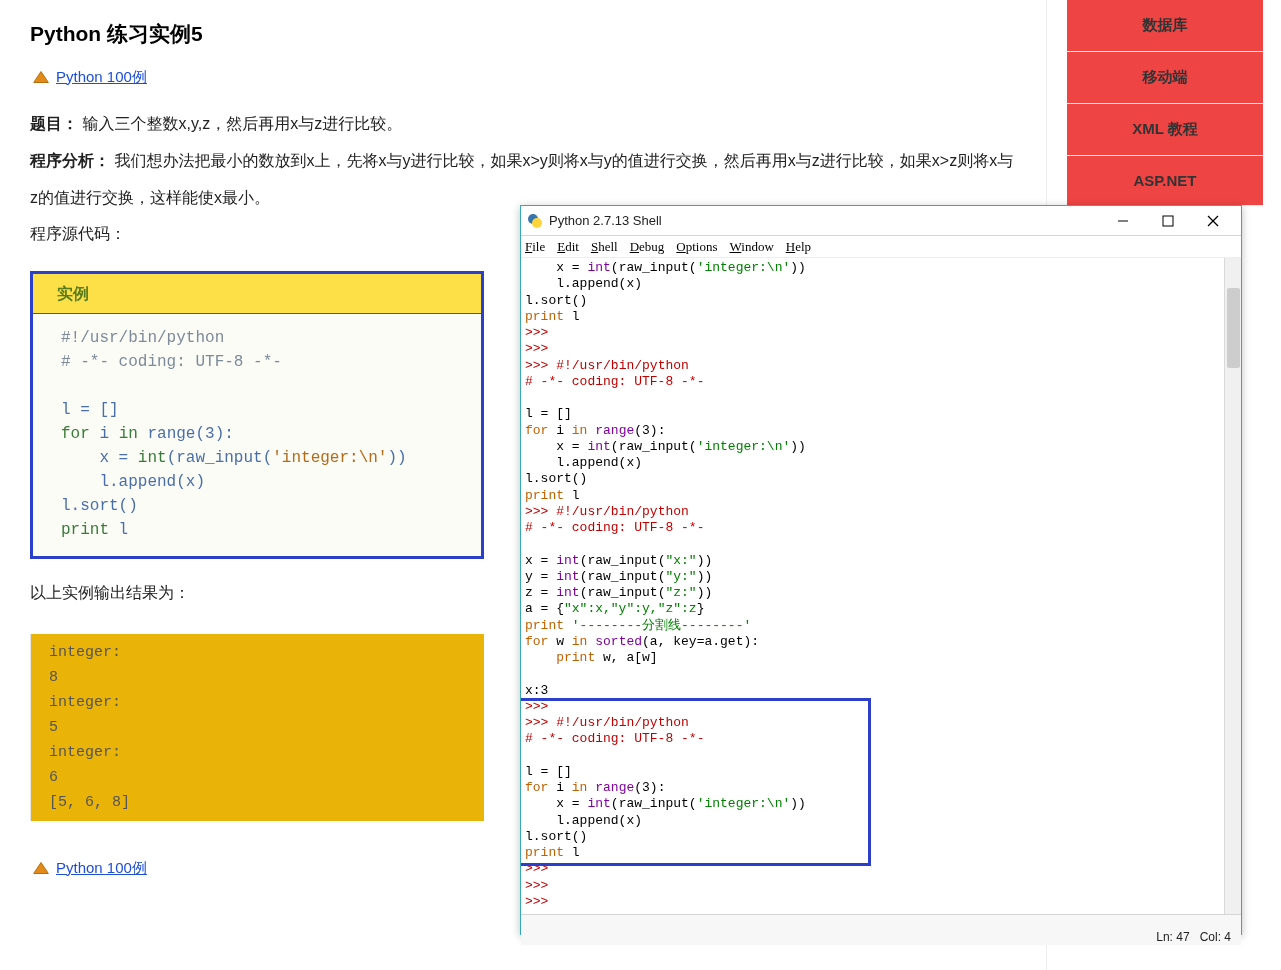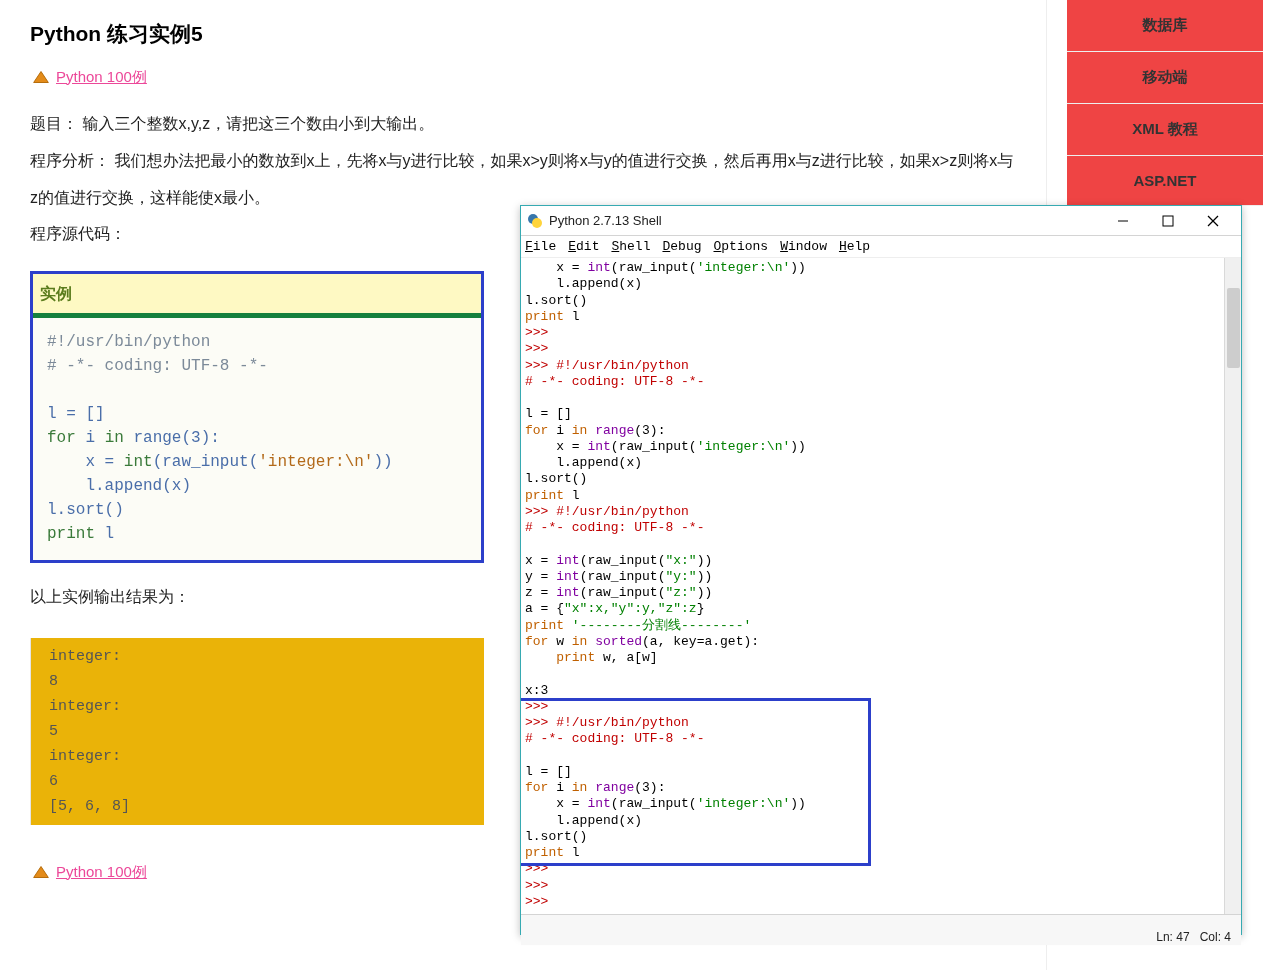--- a/index.html
+++ b/index.html
@@ -36,49 +36,49 @@
     margin-bottom: 18px;
     color: #000;
   }
   .crumb {
     margin-bottom: 18px;
     display: flex;
     align-items: center;
     gap: 4px;
   }
   .crumb a {
-    color: #ec4899;
+    color: #1d4ed8;
     text-decoration: underline;
     font-size: 15px;
   }
   .crumb .arrow-icon { width: 22px; height: 22px; display: inline-block; }
   .arrow-icon svg { width: 22px; height: 22px; }
   .para {
     font-size: 16px;
     line-height: 2.3;
     color: #222;
   }
-  .para b { font-weight: 400; }
+  .para b { font-weight: 700; }
   .codebox {
     border: 3px solid #2c3fca;
     background: #f7f7ef;
     margin-top: 18px;
     padding: 0;
     width: 454px;
   }
   .codebox .codetitle {
     font-size: 16px;
     font-weight: 700;
     color: #5b7c1d;
-    padding: 10px 7px 8px;
-    border-bottom: 5px solid #15803d;
-    background: #fef9c3;
+    padding: 10px 24px 8px;
+    border-bottom: 1px solid #15803d;
+    background: #fde047;
   }
   .codebox pre {
-    padding: 12px 14px 14px;
+    padding: 12px 28px 14px;
     font-family: Consolas, "Courier New", monospace;
     font-size: 16px;
     line-height: 1.5;
     white-space: pre;
     background: #fcfcf6;
   }
   .codebox .c-comment { color: #7c8a99; }
   .codebox .c-kw { color: #3a7a3a; }
   .codebox .c-str { color: #b36a1a; }
   .codebox .c-id { color: #4a6ea9; }
@@ -143,21 +143,21 @@
     width: 45px; height: 30px;
     display: flex; align-items: center; justify-content: center;
     cursor: pointer;
   }
   .idle .menubar {
     height: 22px;
     display: flex;
     align-items: center;
     padding: 0 4px;
     border-bottom: 1px solid #eee;
-    font-family: Liberation Mono, monospace;
+    font-family: Liberation Serif, serif;
     font-size: 13px;
     gap: 12px;
     background: #fff;
   }
   .idle .menubar .mitem { cursor: pointer; color: #000; }
   .idle .menubar .mitem .ul { text-decoration: underline; }
   .idle .shellbody {
     position: relative;
     height: 656px;
     overflow: hidden;
@@ -215,21 +215,21 @@
     <span class="arrow-icon">
       <svg viewBox="0 0 24 24">
           <path d="M4 18 L12 6 L20 18 Z" fill="#e38b1a" stroke="#b06500" stroke-width="1"></path>
         </svg>
     </span>
     <a href="#">Python 100例</a>
   </div>
 
   <p class="para">
     <b>题目：</b>
-    <span>输入三个整数x,y,z，请把这三个数由小到大输出。</span>
+    <span>输入三个整数x,y,z，然后再用x与z进行比较。</span>
   </p>
 
   <p class="para">
     <b>程序分析：</b>
     <span>我们想办法把最小的数放到x上，先将x与y进行比较，如果x&gt;y则将x与y的值进行交换，然后再用x与z进行比较，如果x&gt;z则将x与z的值进行交换，这样能使x最小。</span>
   </p>
 
   <p class="para">程序源代码：</p>
 
   <div class="codebox">

